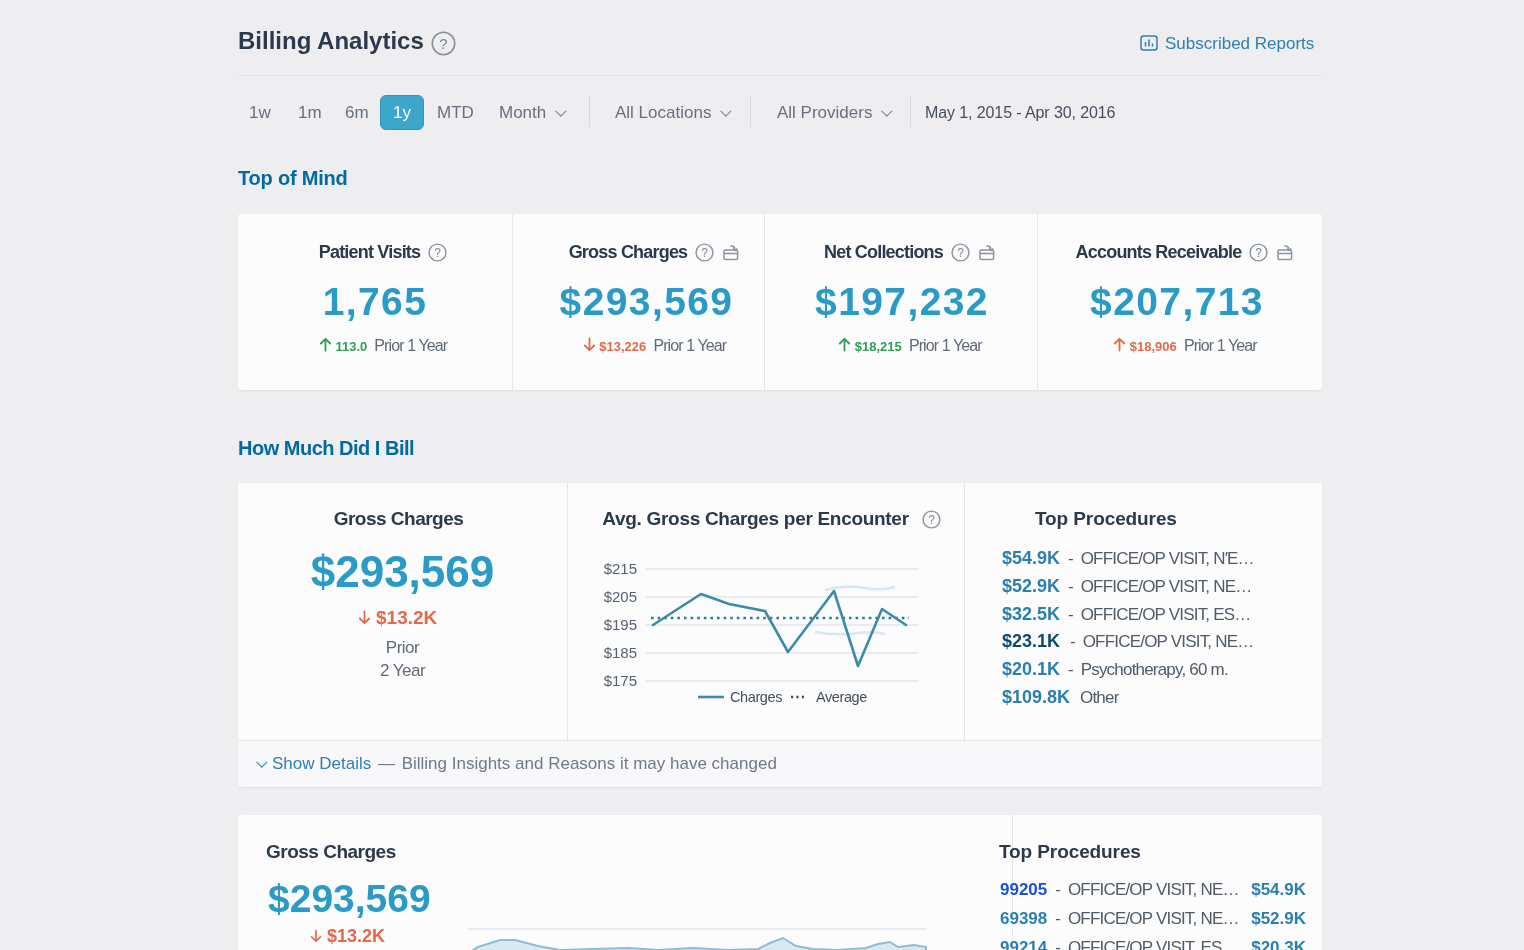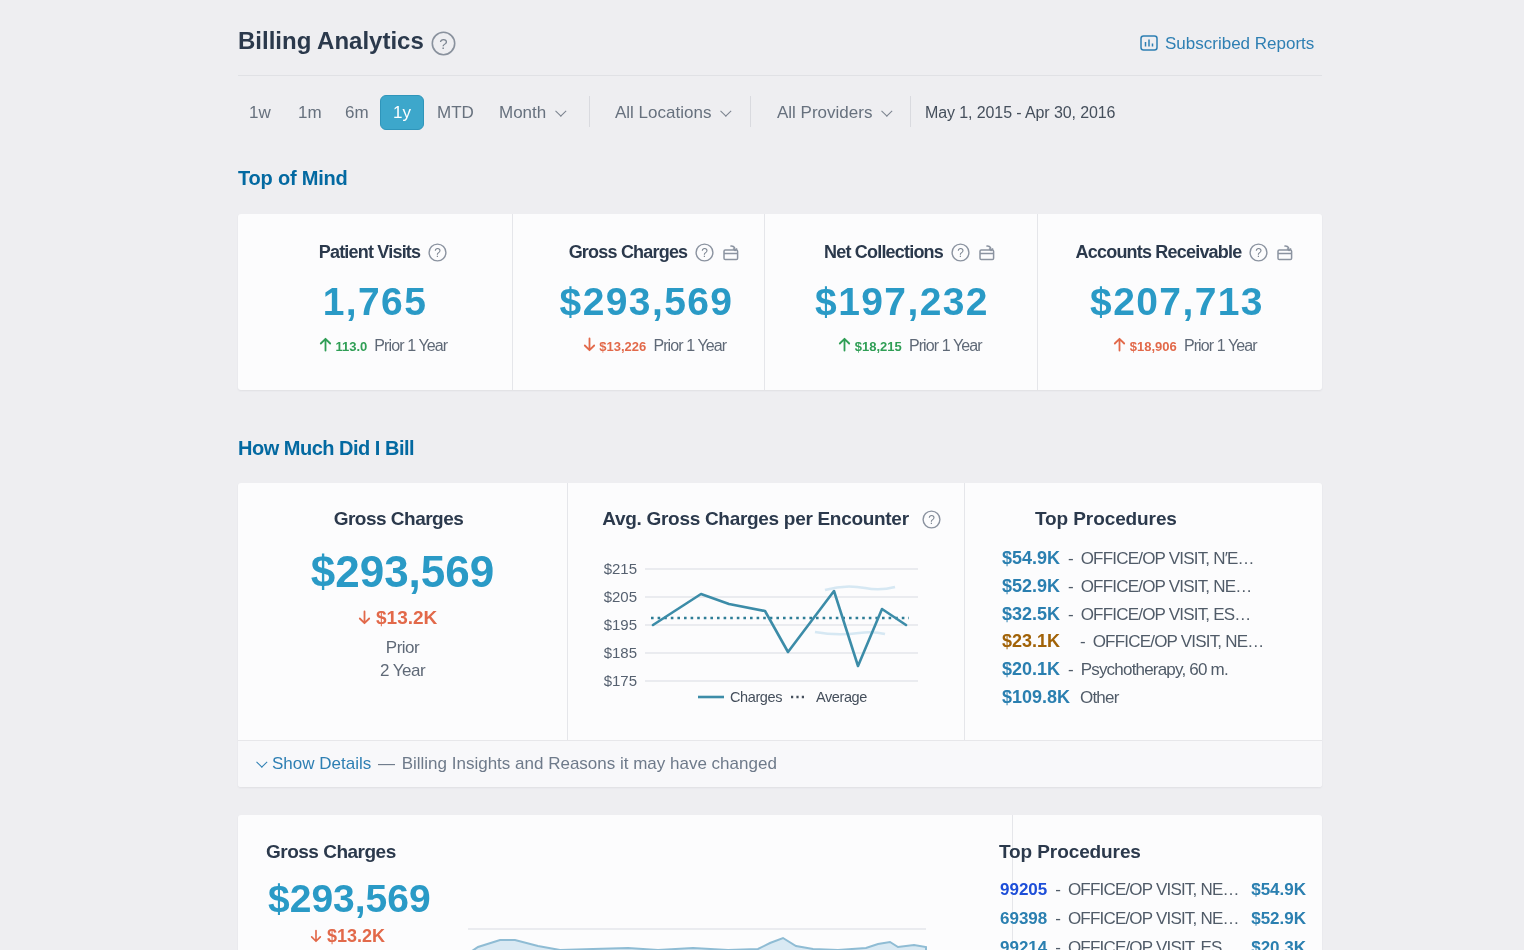--- a/index.html
+++ b/index.html
@@ -174,21 +174,21 @@
       <text x="249" y="162" font-size="14.5" letter-spacing="-0.4" fill="#454f5c" font-family="Liberation Sans">Average</text>
     </svg>
   </div>
 
   <div style="position:absolute; left:726px; top:0; width:358px;">
     <div style="position:absolute; top:25px; left:71px; font-size:19px; letter-spacing:-0.1px; font-weight:bold; color:#2b394c;">Top Procedures</div>
     <div style="position:absolute; top:62px; left:38px; font-size:17px; letter-spacing:-0.8px; color:#505b68; line-height:27.8px; white-space:nowrap;">
       <div><b style="color:#2a7fb0; font-size:18px; letter-spacing:0; margin-right:4px;">$54.9K</b> -&nbsp; OFFICE/OP VISIT, N′E…</div>
       <div><b style="color:#2a7fb0; font-size:18px; letter-spacing:0; margin-right:4px;">$52.9K</b> -&nbsp; OFFICE/OP VISIT, NE…</div>
       <div><b style="color:#2a7fb0; font-size:18px; letter-spacing:0; margin-right:4px;">$32.5K</b> -&nbsp; OFFICE/OP VISIT, ES…</div>
-      <div><b style="color:#a16207; font-size:18px; letter-spacing:0; margin-right:16px;">$23.1K</b> -&nbsp; OFFICE/OP VISIT, NE…</div>
+      <div><b style="color:#0c4a6e; font-size:18px; letter-spacing:0; margin-right:6px;">$23.1K</b> -&nbsp; OFFICE/OP VISIT, NE…</div>
       <div><b style="color:#2a7fb0; font-size:18px; letter-spacing:0; margin-right:4px;">$20.1K</b> -&nbsp; Psychotherapy, 60 m.</div>
       <div><b style="color:#2a7fb0; font-size:18px; letter-spacing:0; margin-right:6px;">$109.8K</b> Other</div>
     </div>
   </div>
 
   <div style="position:absolute; left:0; bottom:0; width:1084px; height:47px; background:#f8f8fa; border-top:1px solid #e7e7ea; border-radius:0 0 3px 3px; font-size:17px; line-height:45px; padding-left:17px; color:#6e7a8a;">
     <span style="color:#2e7fb3;"><span style="display:inline-block; width:8px; height:8px; border-right:1.7px solid #2e7fb3; border-bottom:1.7px solid #2e7fb3; transform:rotate(45deg) translateY(-4px); margin-right:9px;"></span>Show Details</span>
     <span style="margin:0 2px;">—</span> Billing Insights and Reasons it may have changed
   </div>
 </div>

